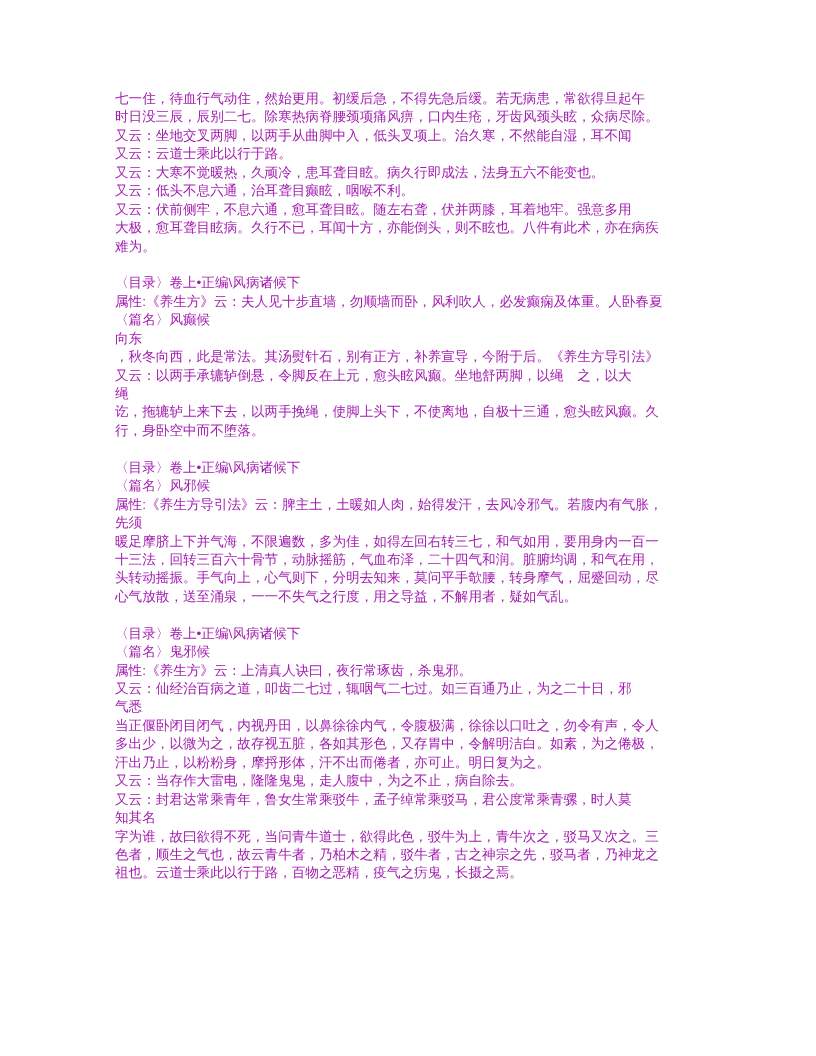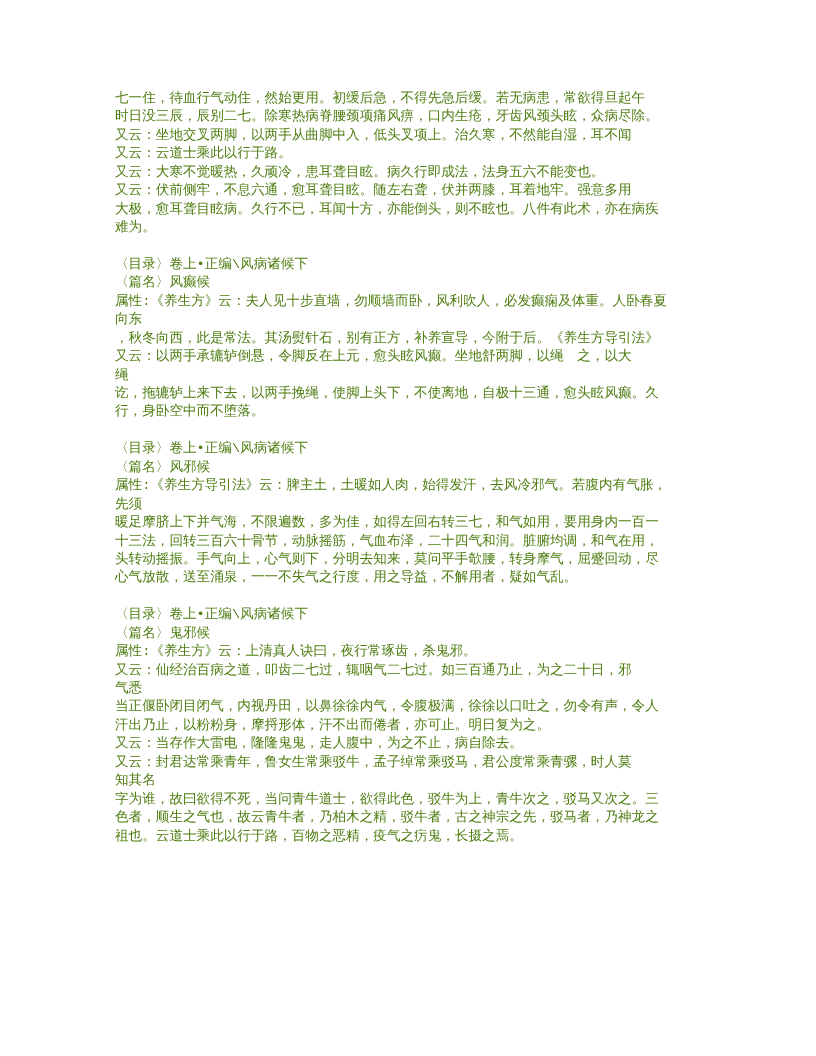--- a/index.html
+++ b/index.html
@@ -13,50 +13,51 @@
     overflow: hidden;
   }
   .page {
     box-sizing: border-box;
     width: 816px;
     height: 1056px;
     padding: 90px 92px 0 115px;
     background: #ffffff;
   }
   .doc-text {
-    font-family: Liberation Mono, monospace;
+    font-family: Liberation Sans, sans-serif;
     font-size: 13.6px;
     line-height: 18.45px;
-    color: #4d7c0f;
+    color: #a21caf;
   }
   .line {
     white-space: pre;
     height: 18.45px;
   }
   .line.blank {
     height: 18.45px;
   }
 </style>
 </head>
 <body>
 
 <div class="page">
   <div class="doc-text" id="doc-text">
       <div class="line">七一住，待血行气动住，然始更用。初缓后急，不得先急后缓。若无病患，常欲得旦起午</div>
       <div class="line">时日没三辰，辰别二七。除寒热病脊腰颈项痛风痹，口内生疮，牙齿风颈头眩，众病尽除。</div>
       <div class="line">又云：坐地交叉两脚，以两手从曲脚中入，低头叉项上。治久寒，不然能自湿，耳不闻</div>
       <div class="line">又云：云道士乘此以行于路。</div>
       <div class="line">又云：大寒不觉暖热，久顽冷，患耳聋目眩。病久行即成法，法身五六不能变也。</div>
+      <div class="line">又云：低头不息六通，治耳聋目癫眩，咽喉不利。</div>
       <div class="line">又云：伏前侧牢，不息六通，愈耳聋目眩。随左右聋，伏并两膝，耳着地牢。强意多用</div>
       <div class="line">大极，愈耳聋目眩病。久行不已，耳闻十方，亦能倒头，则不眩也。八件有此术，亦在病疾</div>
       <div class="line">难为。</div>
       <div class="line blank">&nbsp;</div>
       <div class="line">〈目录〉卷上•正编\风病诸候下</div>
+      <div class="line">属性:《养生方》云：夫人见十步直墙，勿顺墙而卧，风利吹人，必发癫痫及体重。人卧春夏</div>
       <div class="line">〈篇名〉风癫候</div>
-      <div class="line">属性:《养生方》云：夫人见十步直墙，勿顺墙而卧，风利吹人，必发癫痫及体重。人卧春夏</div>
       <div class="line">向东</div>
       <div class="line">，秋冬向西，此是常法。其汤熨针石，别有正方，补养宣导，今附于后。《养生方导引法》</div>
       <div class="line">又云：以两手承辘轳倒悬，令脚反在上元，愈头眩风癫。坐地舒两脚，以绳　之，以大</div>
       <div class="line">绳</div>
       <div class="line">讫，拖辘轳上来下去，以两手挽绳，使脚上头下，不使离地，自极十三通，愈头眩风癫。久</div>
       <div class="line">行，身卧空中而不堕落。</div>
       <div class="line blank">&nbsp;</div>
       <div class="line">〈目录〉卷上•正编\风病诸候下</div>
       <div class="line">〈篇名〉风邪候</div>
       <div class="line">属性:《养生方导引法》云：脾主土，土暖如人肉，始得发汗，去风冷邪气。若腹内有气胀，</div>
@@ -65,20 +66,21 @@
       <div class="line">十三法，回转三百六十骨节，动脉摇筋，气血布泽，二十四气和润。脏腑均调，和气在用，</div>
       <div class="line">头转动摇振。手气向上，心气则下，分明去知来，莫问平手欹腰，转身摩气，屈蹙回动，尽</div>
       <div class="line">心气放散，送至涌泉，一一不失气之行度，用之导益，不解用者，疑如气乱。</div>
       <div class="line blank">&nbsp;</div>
       <div class="line">〈目录〉卷上•正编\风病诸候下</div>
       <div class="line">〈篇名〉鬼邪候</div>
       <div class="line">属性:《养生方》云：上清真人诀曰，夜行常琢齿，杀鬼邪。</div>
       <div class="line">又云：仙经治百病之道，叩齿二七过，辄咽气二七过。如三百通乃止，为之二十日，邪</div>
       <div class="line">气悉</div>
       <div class="line">当正偃卧闭目闭气，内视丹田，以鼻徐徐内气，令腹极满，徐徐以口吐之，勿令有声，令人</div>
+      <div class="line">多出少，以微为之，故存视五脏，各如其形色，又存胃中，令解明洁白。如素，为之倦极，</div>
       <div class="line">汗出乃止，以粉粉身，摩捋形体，汗不出而倦者，亦可止。明日复为之。</div>
       <div class="line">又云：当存作大雷电，隆隆鬼鬼，走人腹中，为之不止，病自除去。</div>
       <div class="line">又云：封君达常乘青年，鲁女生常乘驳牛，孟子绰常乘驳马，君公度常乘青骡，时人莫</div>
       <div class="line">知其名</div>
       <div class="line">字为谁，故曰欲得不死，当问青牛道士，欲得此色，驳牛为上，青牛次之，驳马又次之。三</div>
       <div class="line">色者，顺生之气也，故云青牛者，乃柏木之精，驳牛者，古之神宗之先，驳马者，乃神龙之</div>
       <div class="line">祖也。云道士乘此以行于路，百物之恶精，疫气之疠鬼，长摄之焉。</div>
     </div>
 </div>
 

